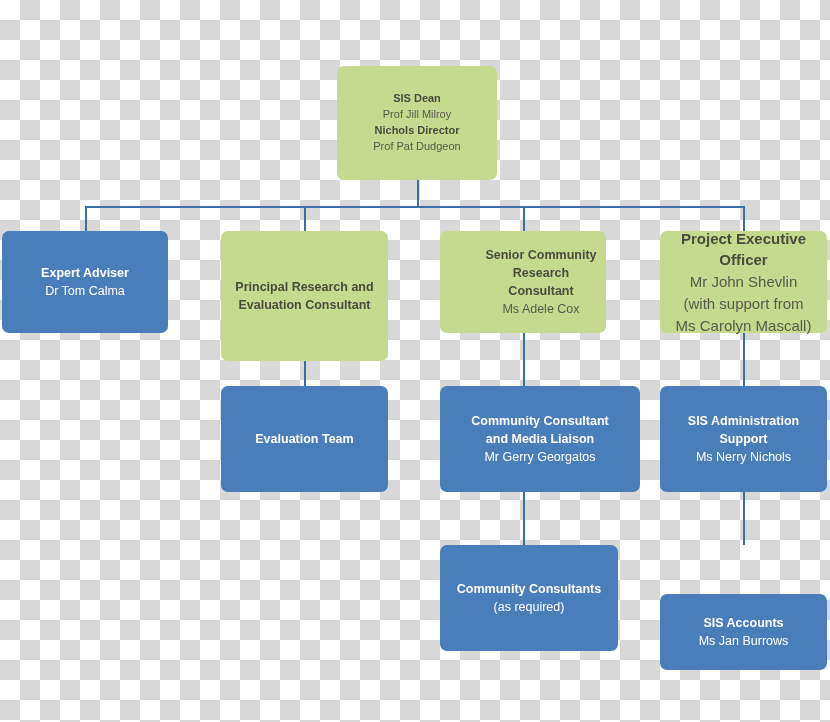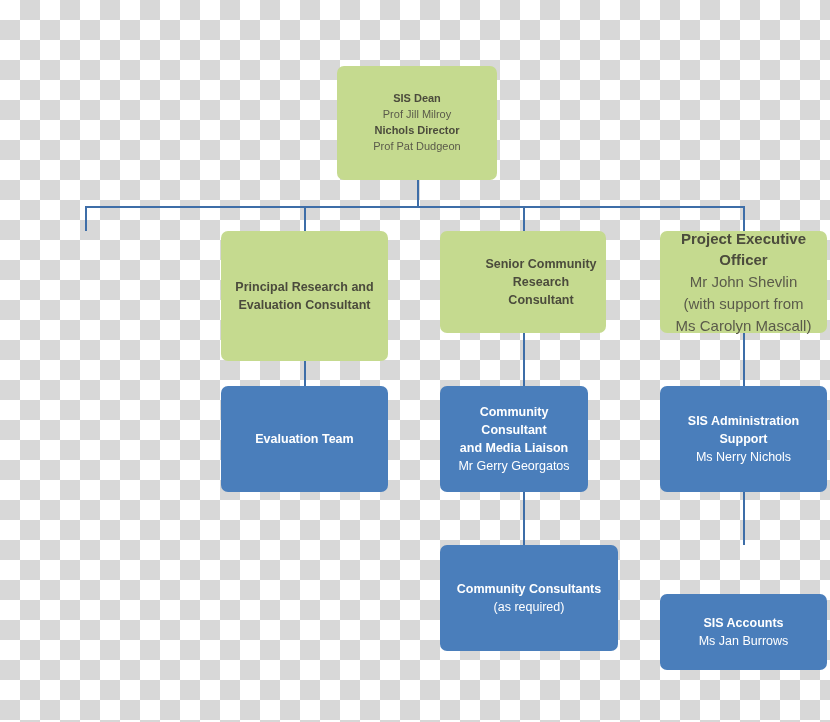--- a/index.html
+++ b/index.html
@@ -86,43 +86,48 @@
   <div class="connector v" style="left:523px; top:492px; height:53px;"></div>
   <div class="connector v" style="left:743px; top:492px; height:53px;"></div>
 
   <div class="node green" style="left:337px; top:66px; width:160px; height:114px; font-size:11px;">
     <span class="ln bold">SIS Dean</span>
     <span class="ln">Prof Jill Milroy</span>
     <span class="ln bold">Nichols Director</span>
     <span class="ln">Prof Pat Dudgeon</span>
   </div>
 
+  <div class="node blue" style="left:2px; top:231px; width:166px; height:102px; font-size:12.5px;">
+    <span class="ln bold">Expert Adviser</span>
+    <span class="ln">Dr Tom Calma</span>
+  </div>
 
   <div class="node green" style="left:221px; top:231px; width:167px; height:130px; font-size:12.5px;">
     <span class="ln bold">Principal Research and</span>
     <span class="ln bold">Evaluation Consultant</span>
   </div>
 
   <div class="node green" style="left:440px; top:231px; width:166px; height:102px; font-size:12.5px;padding-left:44px;">
     <span class="ln bold">Senior Community</span>
     <span class="ln bold">Research Consultant</span>
+    <span class="ln">Ms Adele Cox</span>
   </div>
 
   <div class="node green" style="left:660px; top:231px; width:167px; height:102px; font-size:15px;">
     <span class="ln bold">Project Executive Officer</span>
     <span class="ln">Mr John Shevlin</span>
     <span class="ln">(with support from</span>
     <span class="ln">Ms Carolyn Mascall)</span>
   </div>
 
   <div class="node blue" style="left:221px; top:386px; width:167px; height:106px; font-size:12.5px;">
     <span class="ln bold">Evaluation Team</span>
   </div>
 
-  <div class="node blue" style="left:440px; top:386px; width:148px; height:106px; font-size:12.5px;">
+  <div class="node blue" style="left:440px; top:386px; width:200px; height:106px; font-size:12.5px;">
     <span class="ln bold">Community Consultant</span>
     <span class="ln bold">and Media Liaison</span>
     <span class="ln">Mr Gerry Georgatos</span>
   </div>
 
   <div class="node blue" style="left:660px; top:386px; width:167px; height:106px; font-size:12.5px;">
     <span class="ln bold">SIS Administration</span>
     <span class="ln bold">Support</span>
     <span class="ln">Ms Nerry Nichols</span>
   </div>

